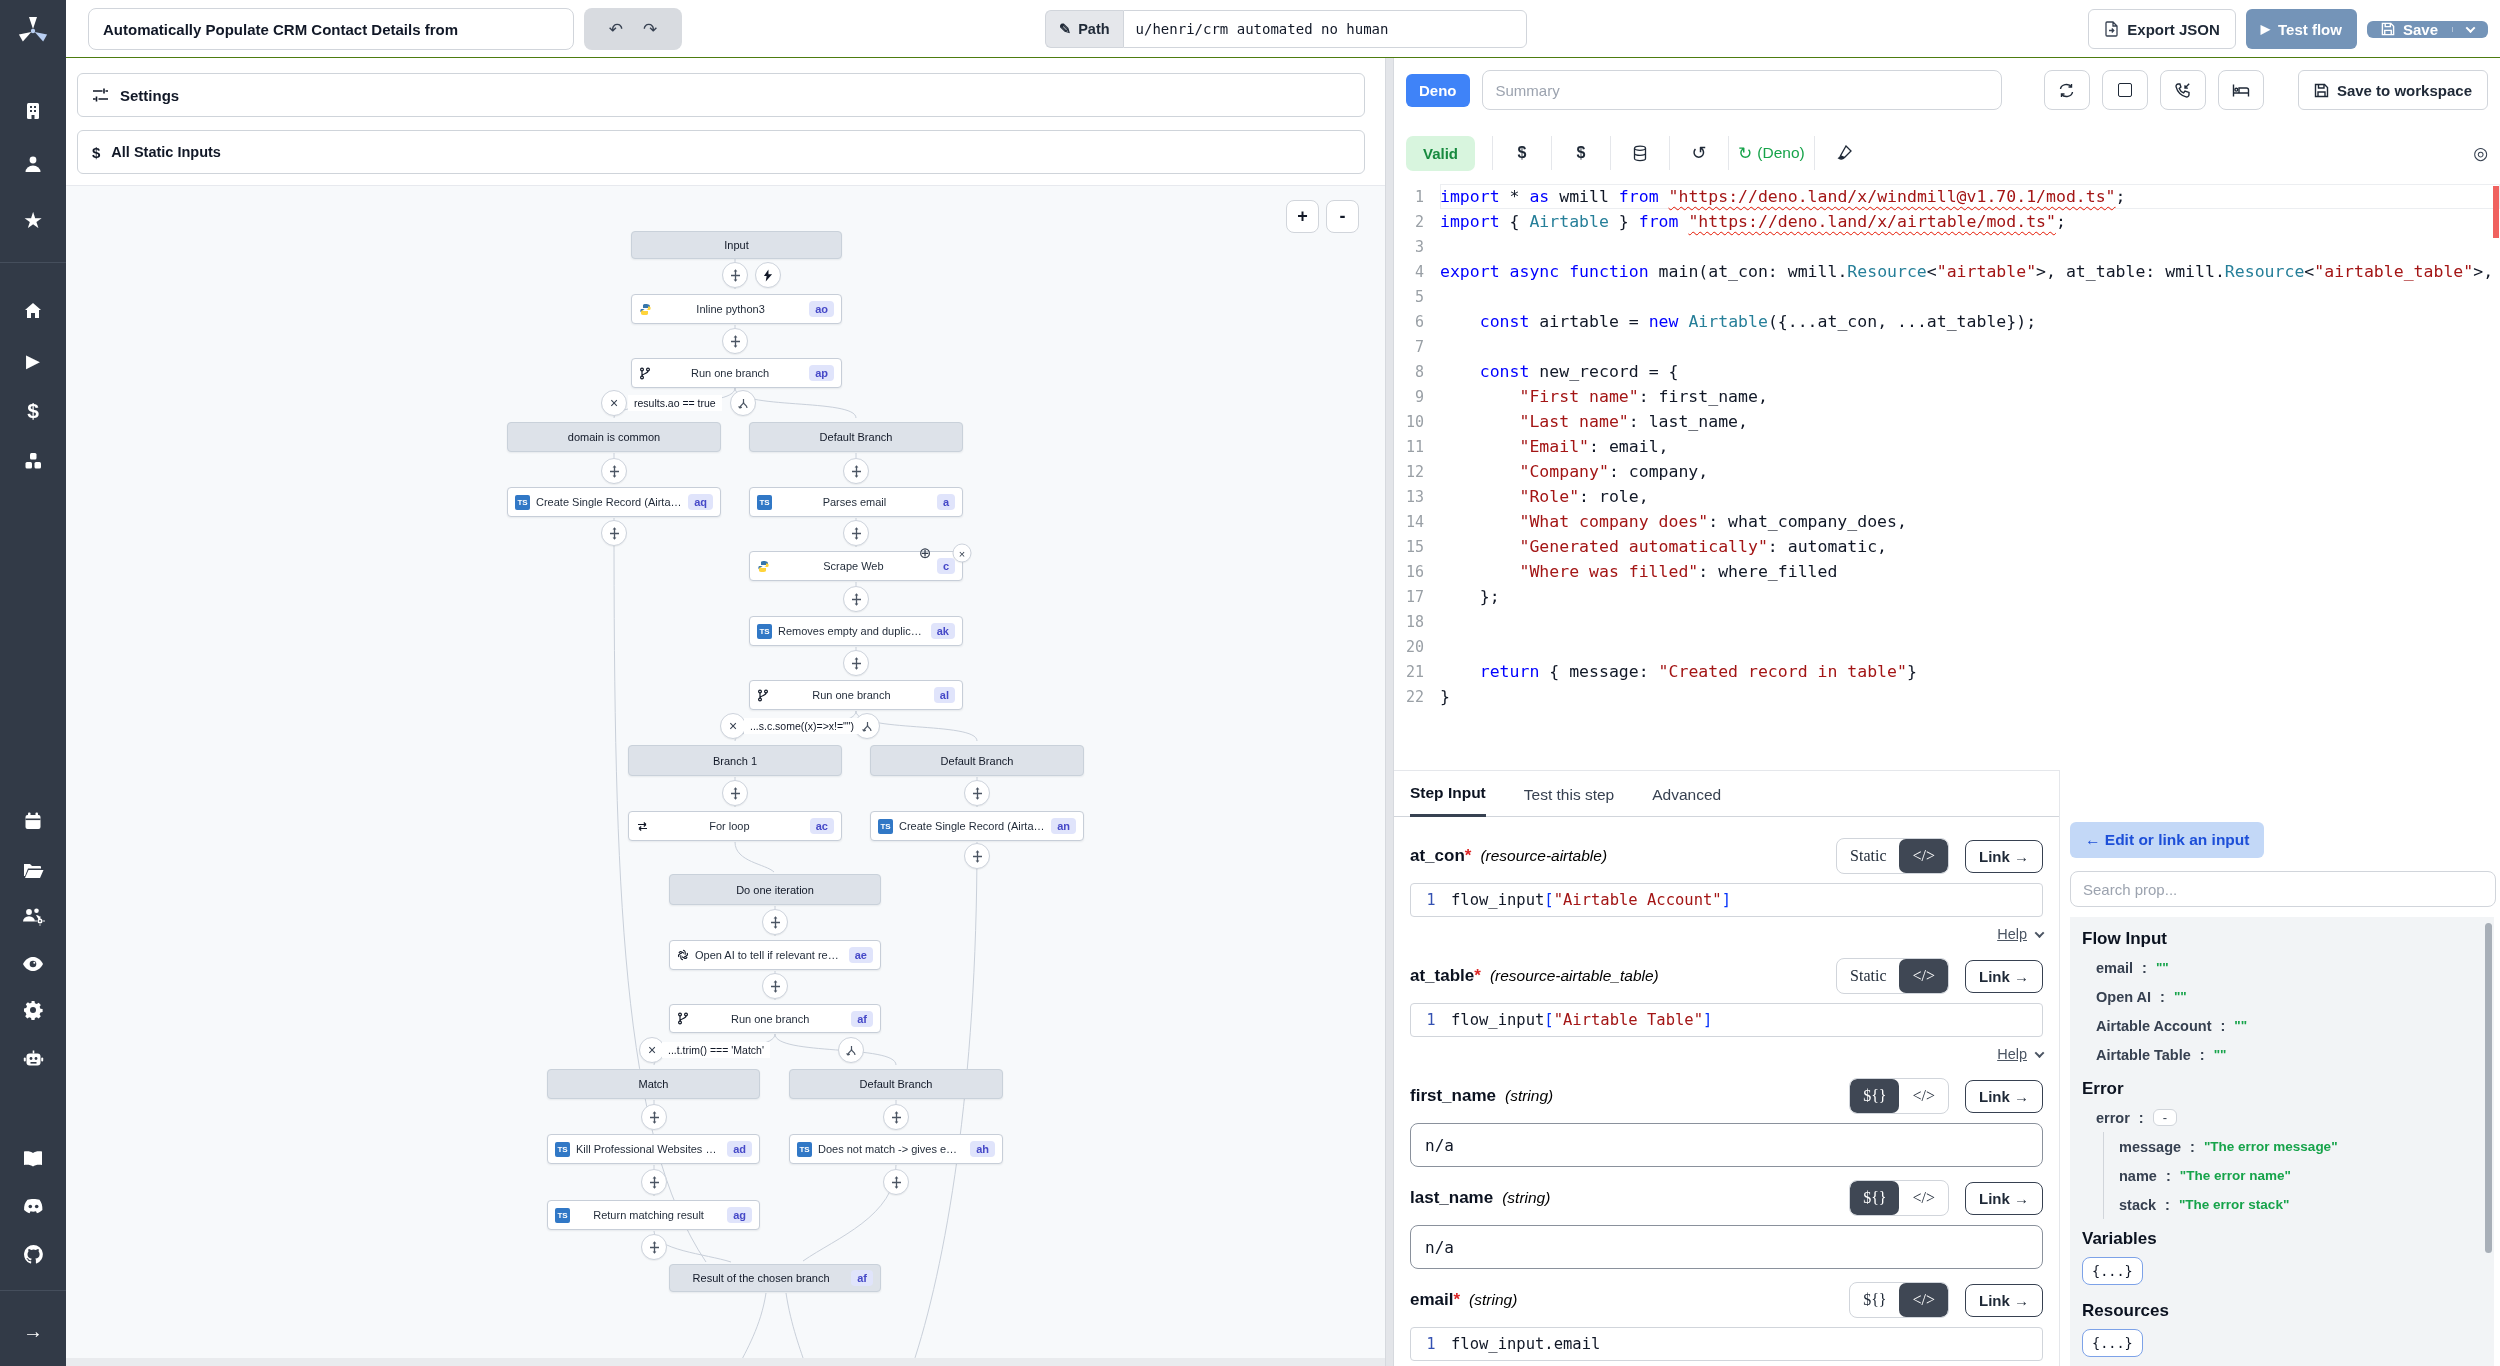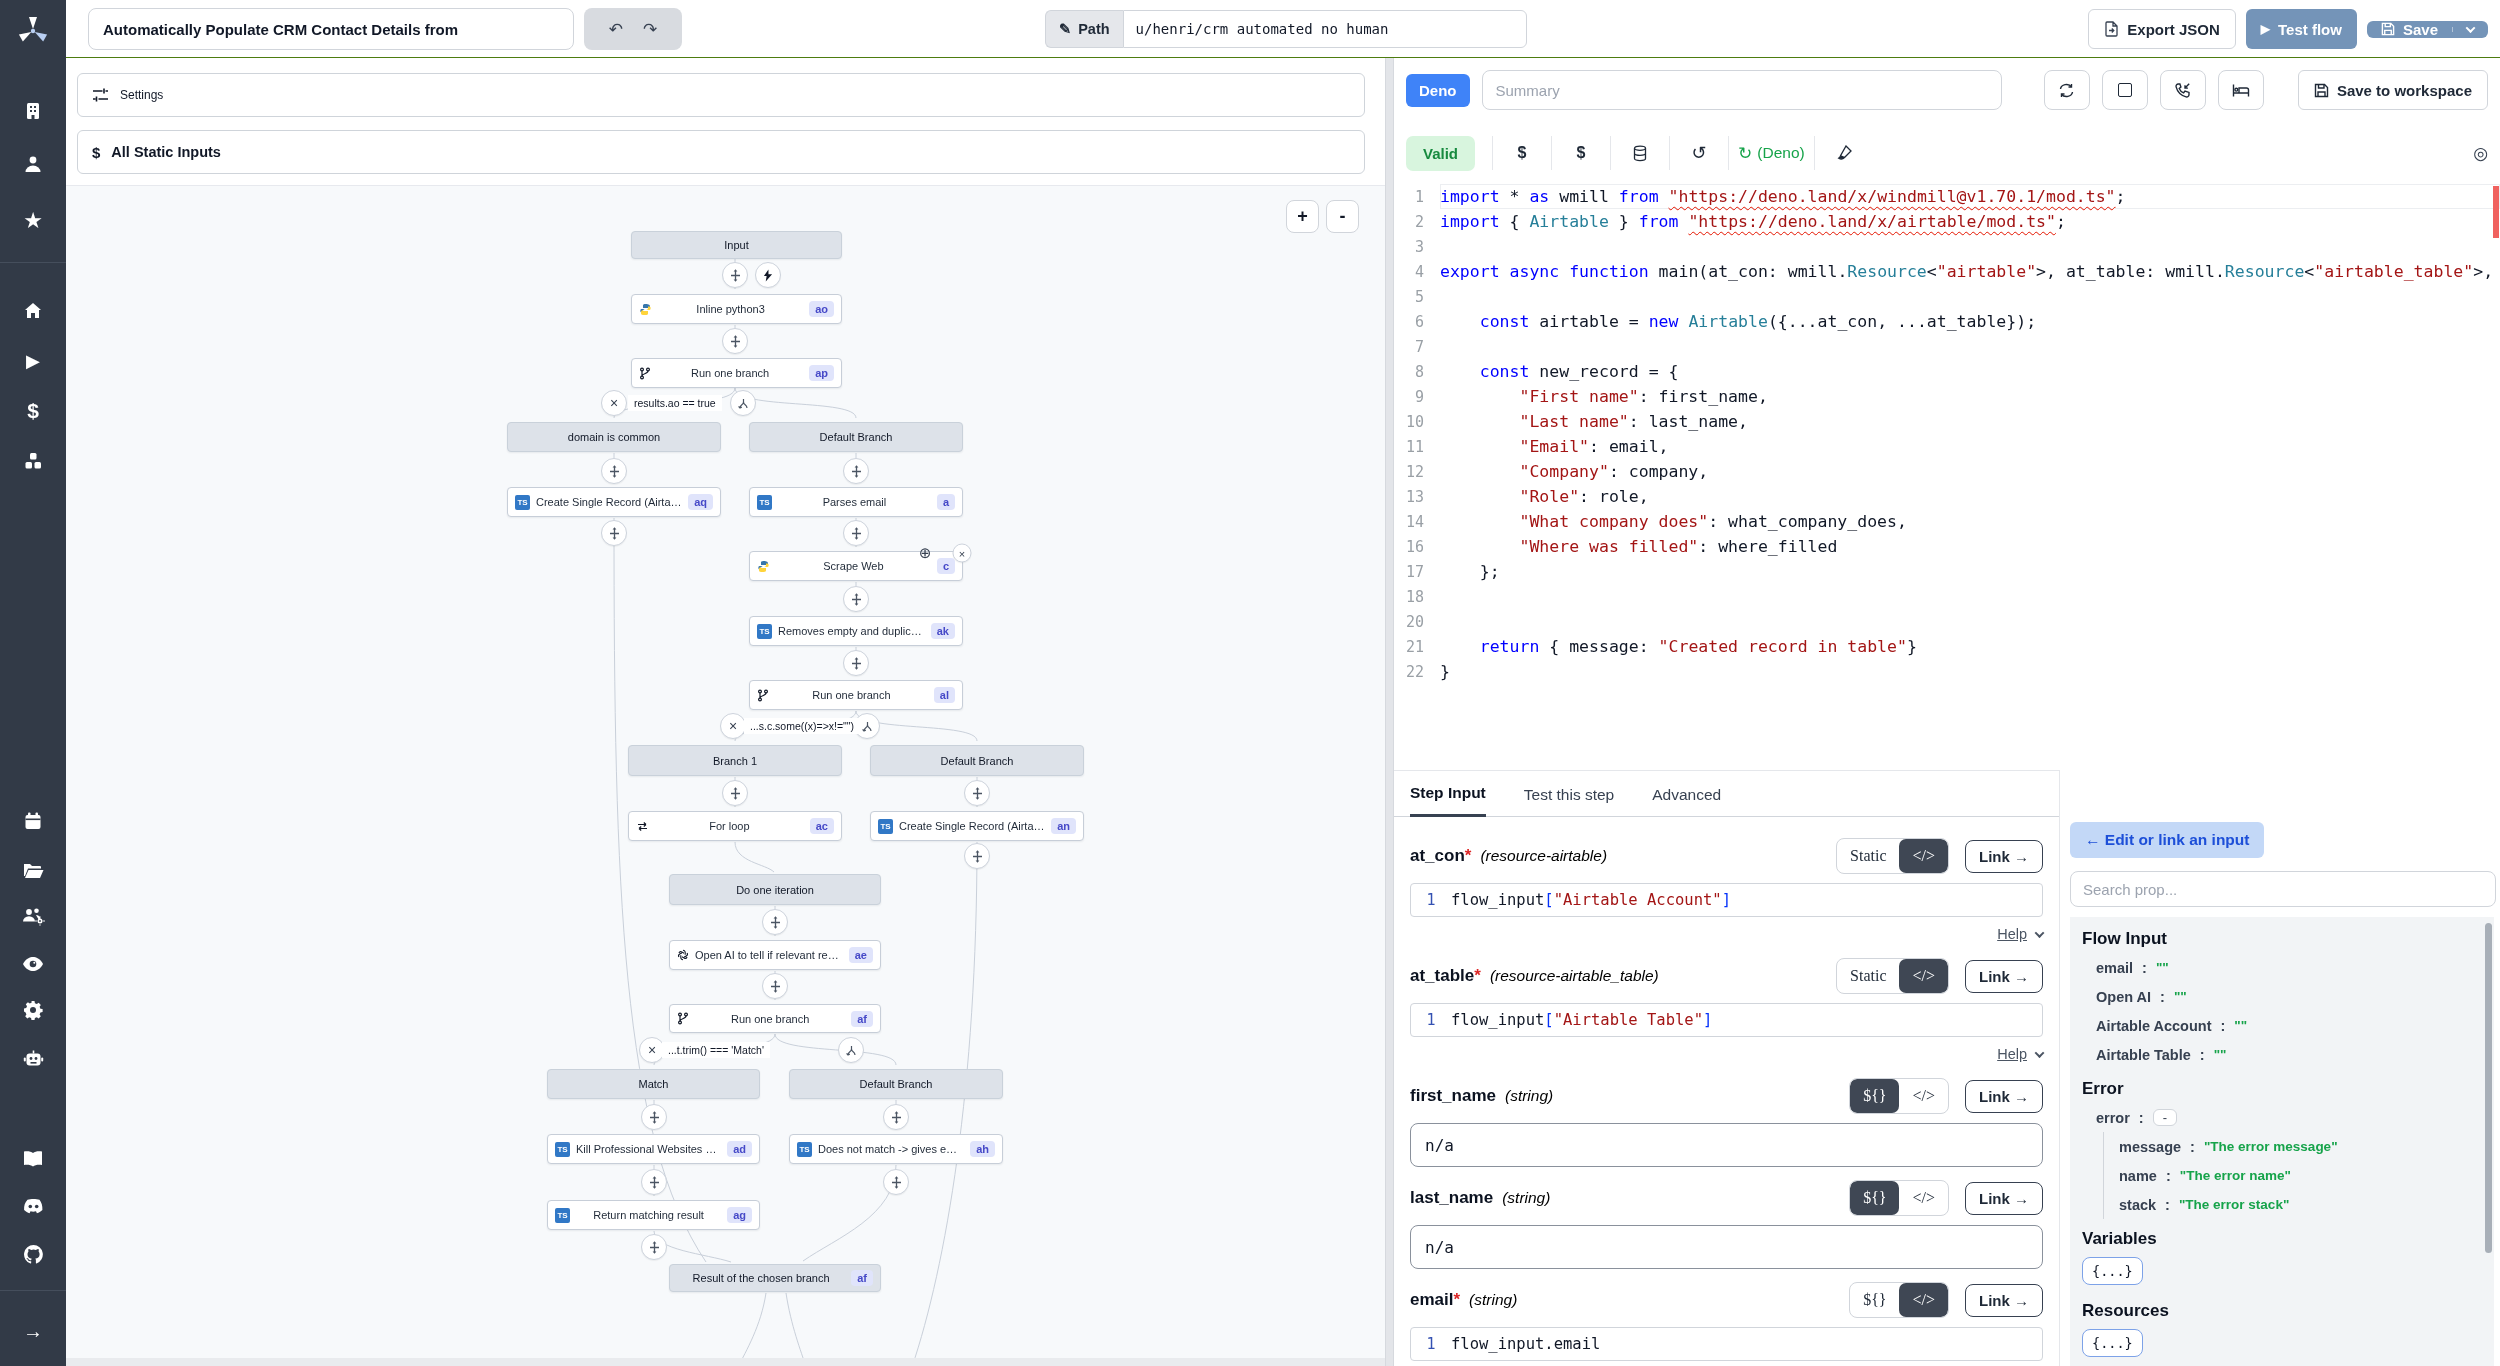--- a/index.html
+++ b/index.html
@@ -21,21 +21,21 @@
 #topbar-right{position:absolute;right:12px;top:9px;display:flex;gap:10px;align-items:center}
 .btn{height:40px;display:flex;align-items:center;gap:8px;padding:0 15px;font-weight:600;font-size:15px;border-radius:6px;cursor:pointer;white-space:nowrap}
 .btn.outline{border:1px solid #d1d5db;background:#fff;color:#1f2937}
 .btn.blue{background:#7494b8;color:#fff}
 #save-split{display:flex;align-items:stretch;background:#7494b8;border-radius:6px;overflow:hidden}
 #save-split .seg{display:flex;align-items:center;gap:8px;padding:0 14px;color:#fff;font-weight:600;font-size:15px;cursor:pointer}
 #save-split .divline{width:1px;background:rgba(255,255,255,.45);margin:6px 0}
 .chev{display:inline-block;width:7px;height:7px;border-right:2px solid currentColor;border-bottom:2px solid currentColor;transform:rotate(45deg) translate(-1px,-1px)}
 
 .pane-bar{position:absolute;left:77px;width:1288px;height:44px;border:1px solid #cfd4da;border-radius:6px;background:#fff;display:flex;align-items:center;gap:11px;padding:0 14px;z-index:5;cursor:pointer}
-#settings-bar{top:73px;font-weight:400;font-size:12px}
+#settings-bar{top:73px;font-weight:700;font-size:15px}
 #static-bar{top:130px;font-weight:600;font-size:14.5px}
 
 #flow-canvas{position:absolute;left:66px;top:185px;width:1319px;height:1181px;background:#f7f9fb;border-top:1px solid #e7e9ee;overflow:hidden;z-index:1}
 #edges{position:absolute;left:0;top:0}
 .node{position:absolute;display:flex;align-items:center;background:#fff;border:1px solid #c7ced8;border-radius:4px;box-shadow:0 1px 2px rgba(16,24,40,.07);font-size:11px;color:#1f2937;padding:0 7px;gap:6px;cursor:pointer;z-index:3}
 .node .lbl{flex:1;text-align:center;white-space:nowrap;overflow:hidden;text-overflow:ellipsis}
 .node .badge{background:#e0e4fb;color:#4649c8;font-weight:700;font-size:11px;border-radius:4px;padding:2px 6px;flex:0 0 auto}
 .node.hdr{background:#dde2e9;border-color:#c9d1da;color:#111827}
 .pin{position:absolute;width:26px;height:26px;border-radius:50%;background:#fff;border:1px solid #cdd3dc;display:flex;align-items:center;justify-content:center;color:#374151;transform:translate(-50%,-50%);box-shadow:0 1px 1px rgba(0,0,0,.05);z-index:4;cursor:pointer;font-size:13px}
 .pin.xpin{font-size:14px}
@@ -699,20 +699,21 @@
         <div class="code-line"><span class="ln">5</span><span class="code"></span></div>
         <div class="code-line"><span class="ln">6</span><span class="code">    <span class="kw">const</span> airtable = <span class="kw">new</span> <span class="tp">Airtable</span>({...at_con, ...at_table});</span></div>
         <div class="code-line"><span class="ln">7</span><span class="code"></span></div>
         <div class="code-line"><span class="ln">8</span><span class="code">    <span class="kw">const</span> new_record = {</span></div>
         <div class="code-line"><span class="ln">9</span><span class="code">        <span class="str">"First name"</span>: first_name,</span></div>
         <div class="code-line"><span class="ln">10</span><span class="code">        <span class="str">"Last name"</span>: last_name,</span></div>
         <div class="code-line"><span class="ln">11</span><span class="code">        <span class="str">"Email"</span>: email,</span></div>
         <div class="code-line"><span class="ln">12</span><span class="code">        <span class="str">"Company"</span>: company,</span></div>
         <div class="code-line"><span class="ln">13</span><span class="code">        <span class="str">"Role"</span>: role,</span></div>
         <div class="code-line"><span class="ln">14</span><span class="code">        <span class="str">"What company does"</span>: what_company_does,</span></div>
+        <div class="code-line"><span class="ln">15</span><span class="code">        <span class="str">"Generated automatically"</span>: automatic,</span></div>
         <div class="code-line"><span class="ln">16</span><span class="code">        <span class="str">"Where was filled"</span>: where_filled</span></div>
         <div class="code-line"><span class="ln">17</span><span class="code">    };</span></div>
         <div class="code-line"><span class="ln">18</span><span class="code"></span></div>
         <div class="code-line"><span class="ln">20</span><span class="code"></span></div>
         <div class="code-line"><span class="ln">21</span><span class="code">    <span class="kw">return</span> { message: <span class="str">"Created record in table"</span>}</span></div>
         <div class="code-line"><span class="ln">22</span><span class="code">}</span></div>
       </div>
     <div id="err-mark"></div>
   </div>
 

